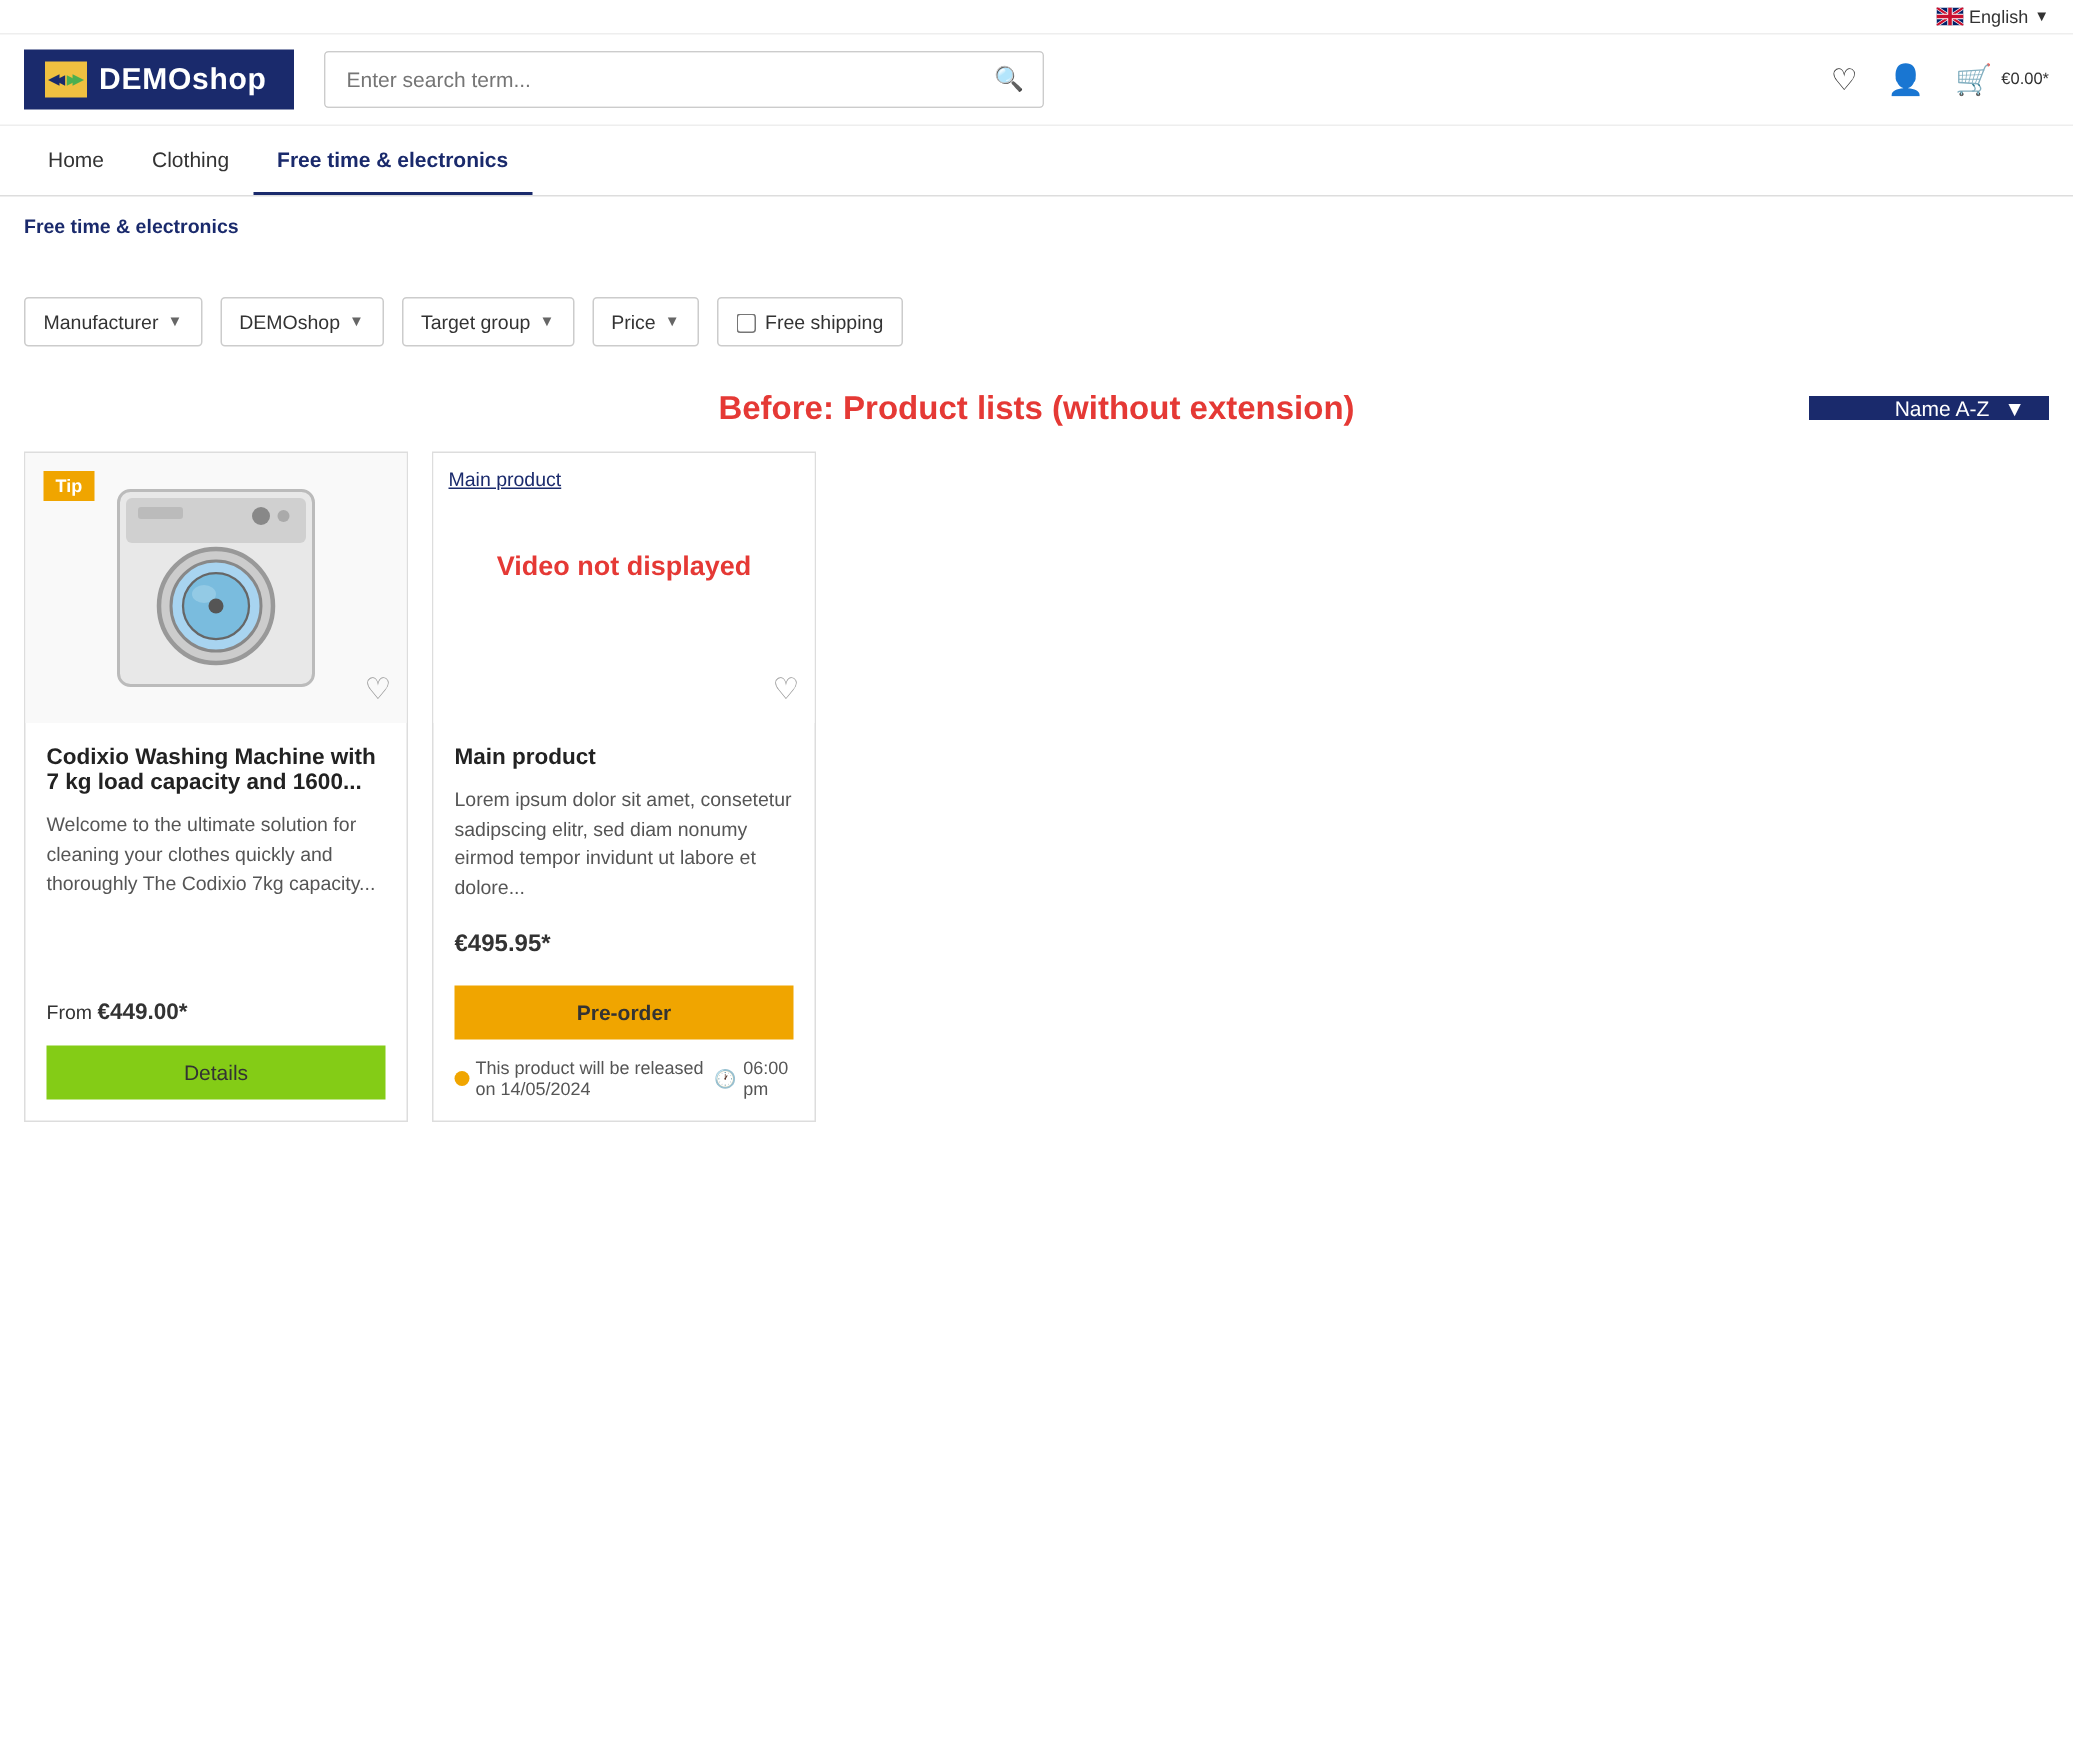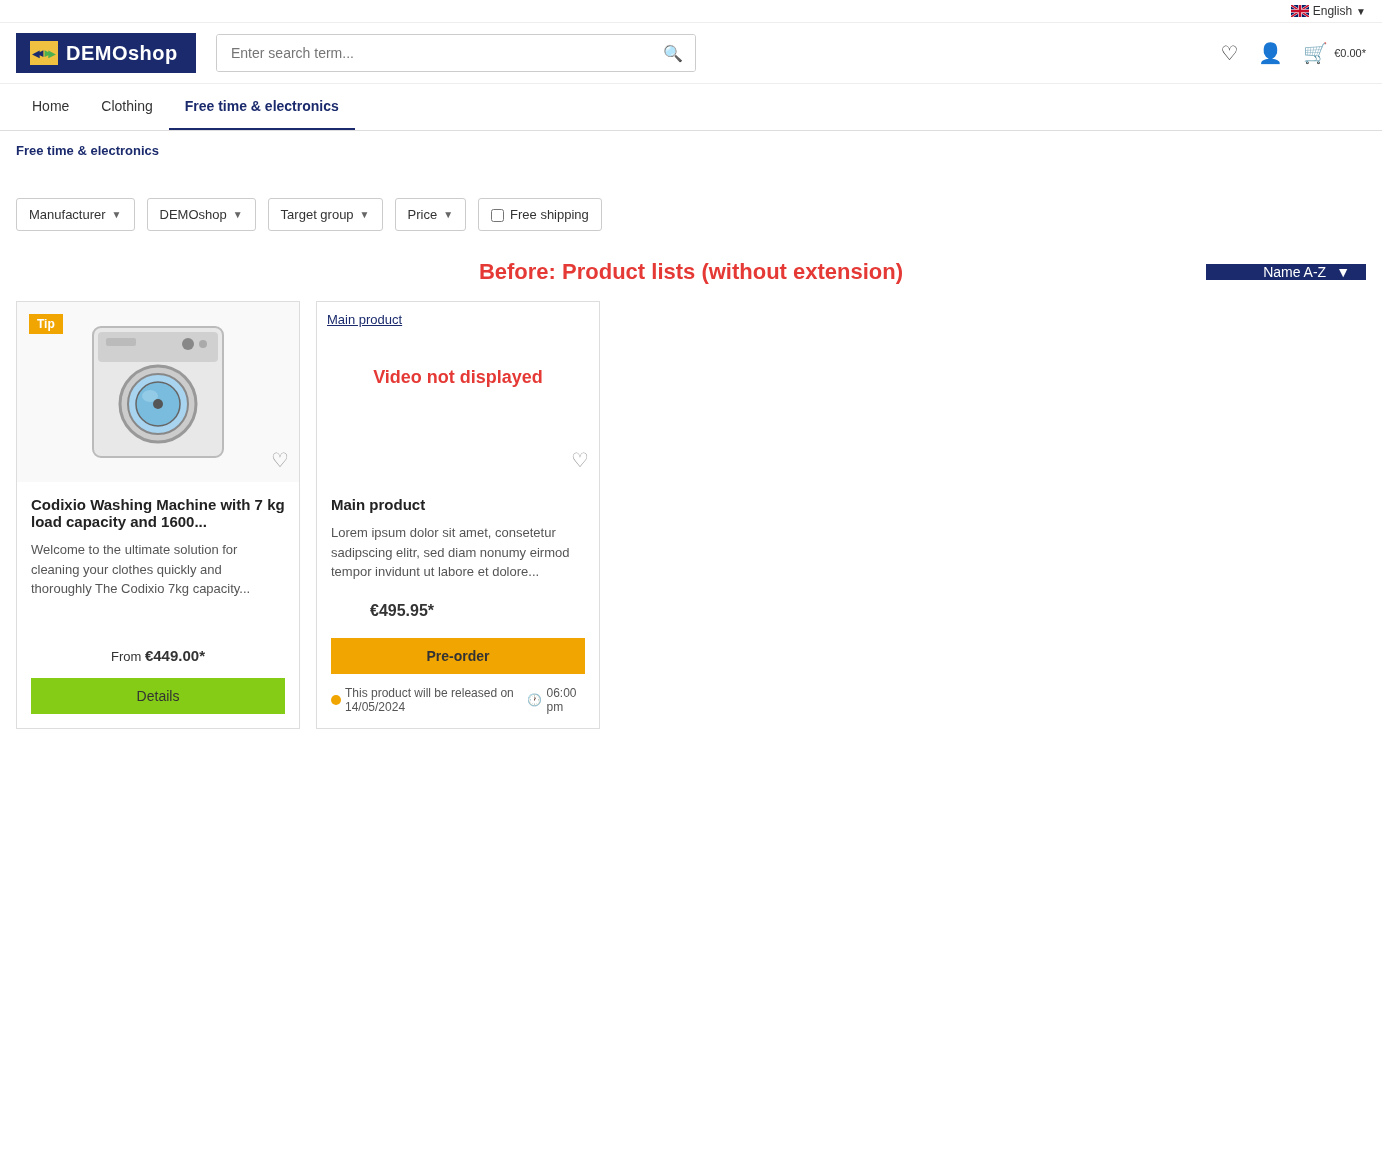--- a/index.html
+++ b/index.html
@@ -215,21 +215,21 @@
 
     
     .product-grid {
       display: flex;
       flex-wrap: wrap;
       gap: 0;
       padding: 0 16px;
     }
     .product-card {
       border: 1px solid #ddd;
-      width: 284px;
+      width: 256px;
       margin-right: 16px;
       margin-bottom: 16px;
       position: relative;
       background: #fff;
       display: flex;
       flex-direction: column;
     }
     .product-badge {
       position: absolute;
       top: 12px;
@@ -293,32 +293,30 @@
       line-height: 1.5;
       flex: 1;
     }
     .product-price-area {
       padding: 10px 14px;
     }
     .product-price-from {
       font-size: 13px;
       color: #333;
       margin-bottom: 4px;
-      text-align: center;
     }
     .product-price-from strong {
       font-size: 15px;
       font-weight: bold;
     }
     .product-price {
       font-size: 16px;
       font-weight: bold;
       color: #333;
       margin-bottom: 8px;
-      margin-left: 39px;
     }
     .btn-details {
       display: block;
       width: calc(100% - 28px);
       margin: 0 14px 14px;
       padding: 10px;
       background: #84cc16;
       border: none;
       font-size: 14px;
       cursor: pointer;

